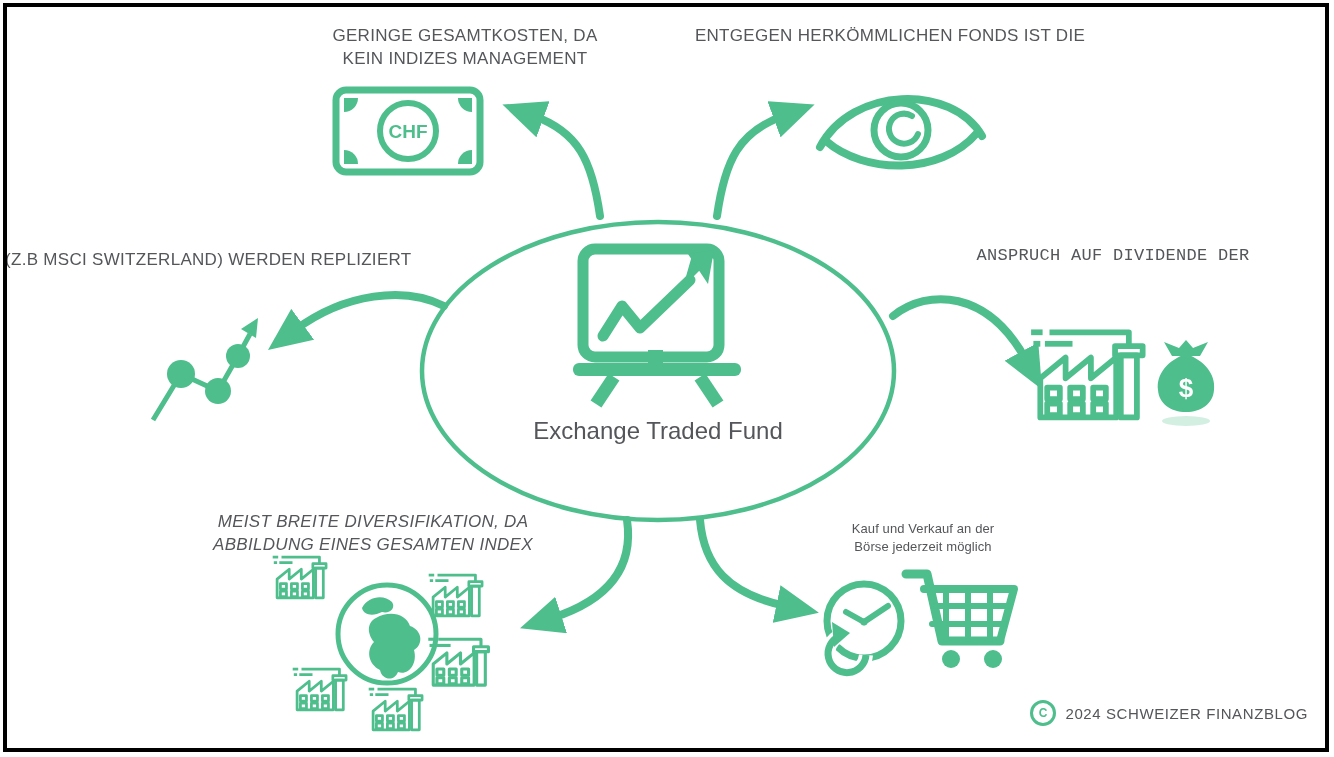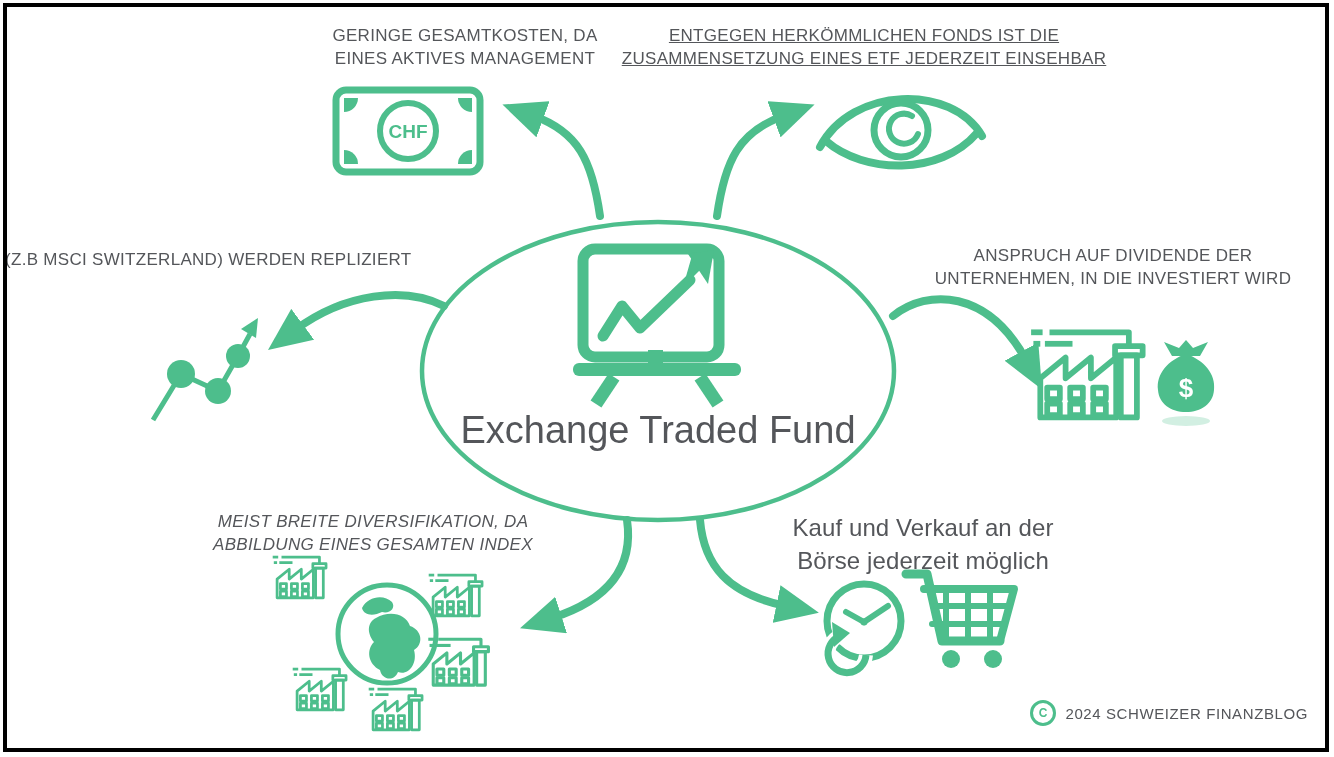--- a/index.html
+++ b/index.html
@@ -2,23 +2,23 @@
 <html><head>
 <meta charset="utf-8">
 <style>
   html,body{margin:0;padding:0;background:#fff;}
   .stage{position:relative;width:1334px;height:757px;background:#fff;overflow:hidden;
          font-family:"Liberation Sans",sans-serif;}
   .frame{position:absolute;left:3px;top:3px;right:5px;bottom:5px;border:4px solid #000;pointer-events:none;}
   .lbl{position:absolute;text-align:center;color:#54565a;font-size:17px;line-height:1.38;
        letter-spacing:.3px;font-weight:400;}
   .lbl div{white-space:nowrap;}
-  .lbl-small{font-size:24px;letter-spacing:.1px;}
+  .lbl-small{font-size:13px;letter-spacing:.1px;margin-top:9px;}
   .center-title{position:absolute;left:458px;top:412px;width:400px;text-align:center;
-       color:#54565a;font-size:38px;line-height:37px;}
+       color:#54565a;font-size:24px;line-height:37px;}
   .svg-layer{position:absolute;left:0;top:0;}
   .copyright{position:absolute;right:26px;top:700px;display:flex;align-items:center;gap:9px;
        color:#54565a;font-size:15px;letter-spacing:.6px;}
   .c-icon{width:20px;height:20px;border:3px solid #4dbe8c;border-radius:50%;color:#4dbe8c;
        display:grid;place-items:center;font-size:12px;font-weight:bold;line-height:1;}
 </style>
 </head>
 <body>
 
 <div class="stage">
@@ -131,35 +131,33 @@
         <path d="M 946,591 L 946,639 M 968,591 L 968,639 M 990,591 L 990,639" stroke-width="6"></path>
         <path d="M 936,606 L 1008,606 M 932,624 L 1004,624" stroke-width="6"></path>
         <circle cx="951" cy="659" r="9" fill="#4dbe8c" stroke="none"></circle>
         <circle cx="993" cy="659" r="9" fill="#4dbe8c" stroke="none"></circle>
       </g>
     </g>
   </svg>
 
   <div class="lbl" style="left:270px;top:24px;width:390px;">
     <div>GERINGE GESAMTKOSTEN, DA</div>
-    <div>EINES AKTIVES MANAGEMENT</div>
+    <div>KEIN INDIZES MANAGEMENT</div>
   </div>
 
-  <div class="lbl" style="left:604px;top:24px;width:520px;text-decoration:underline;">
+  <div class="lbl" style="left:630px;top:24px;width:520px;">
     <div>ENTGEGEN HERKÖMMLICHEN FONDS IST DIE</div>
-    <div>ZUSAMMENSETZUNG EINES ETF JEDERZEIT EINSEHBAR</div>
   </div>
 
   <div class="lbl" style="left:5px;top:248px;width:400px;">
     <div>(Z.B MSCI SWITZERLAND) WERDEN REPLIZIERT</div>
   </div>
 
-  <div class="lbl" style="left:913px;top:244px;width:400px;">
+  <div class="lbl" style="left:913px;top:244px;width:400px;font-family:Liberation Mono, monospace;">
     <div>ANSPRUCH AUF DIVIDENDE DER</div>
-    <div>UNTERNEHMEN, IN DIE INVESTIERT WIRD</div>
   </div>
 
   <div class="lbl" style="left:173px;top:510px;width:400px;font-style:italic;">
     <div>MEIST BREITE DIVERSIFIKATION, DA</div>
     <div>ABBILDUNG EINES GESAMTEN INDEX</div>
   </div>
 
   <div class="lbl lbl-small" style="left:773px;top:511px;width:300px;">
     <div>Kauf und Verkauf an der</div>
     <div>Börse jederzeit möglich</div>

